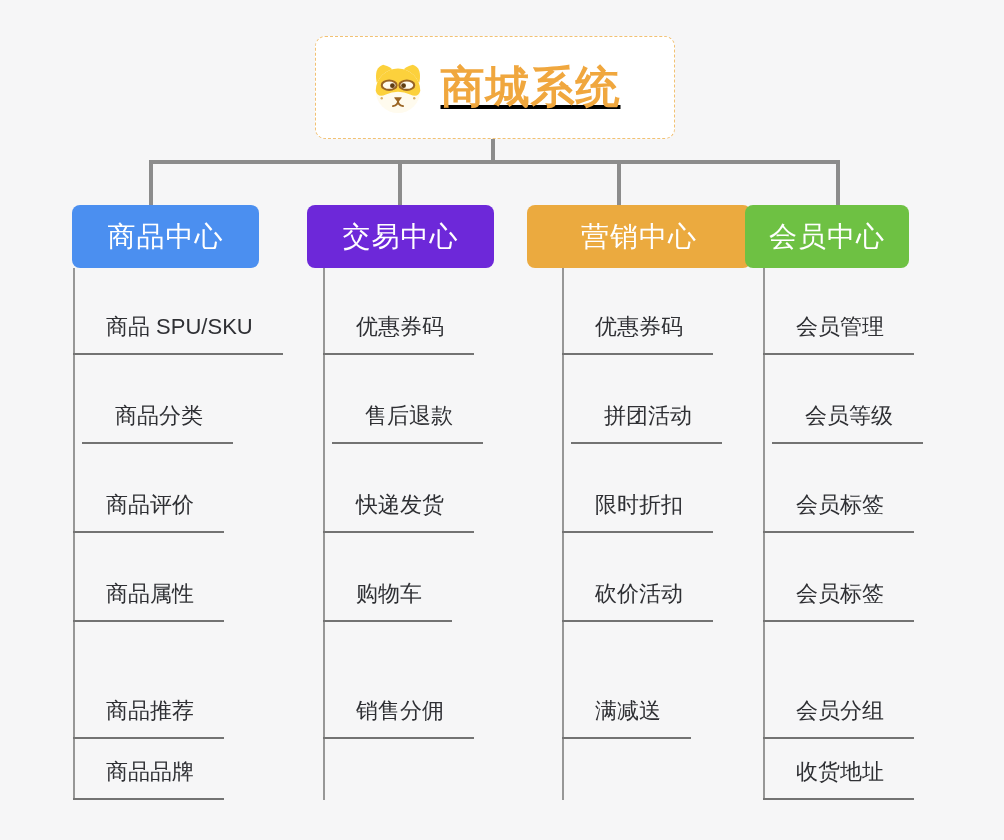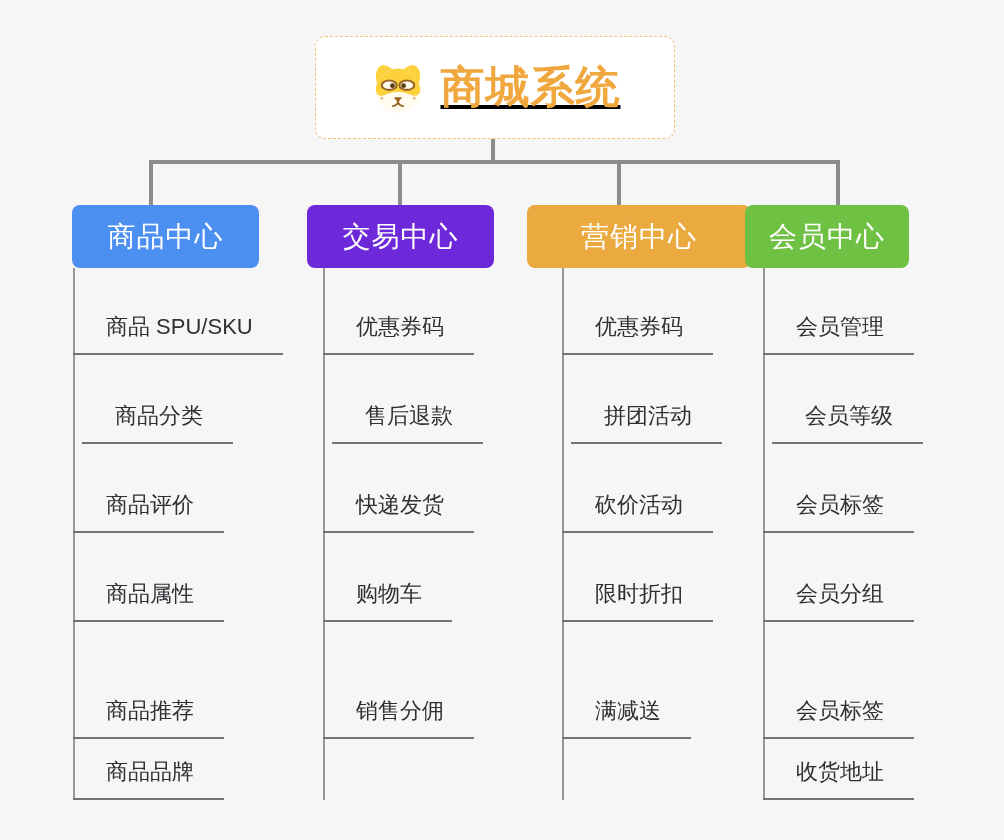--- a/index.html
+++ b/index.html
@@ -96,26 +96,26 @@
   <ul class="branch-items bi2">
       <li class="item">优惠券码</li>
       <li class="item">售后退款</li>
       <li class="item">快递发货</li>
       <li class="item">购物车</li>
       <li class="item">销售分佣</li>
     </ul>
   <ul class="branch-items bi3">
       <li class="item">优惠券码</li>
       <li class="item">拼团活动</li>
+      <li class="item">限时折扣</li>
       <li class="item">砍价活动</li>
-      <li class="item">限时折扣</li>
       <li class="item">满减送</li>
     </ul>
   <ul class="branch-items bi4">
       <li class="item">会员管理</li>
       <li class="item">会员等级</li>
       <li class="item">会员标签</li>
+      <li class="item">会员标签</li>
       <li class="item">会员分组</li>
-      <li class="item">会员标签</li>
       <li class="item">收货地址</li>
     </ul>
 
 </div>
 
 </body></html>

